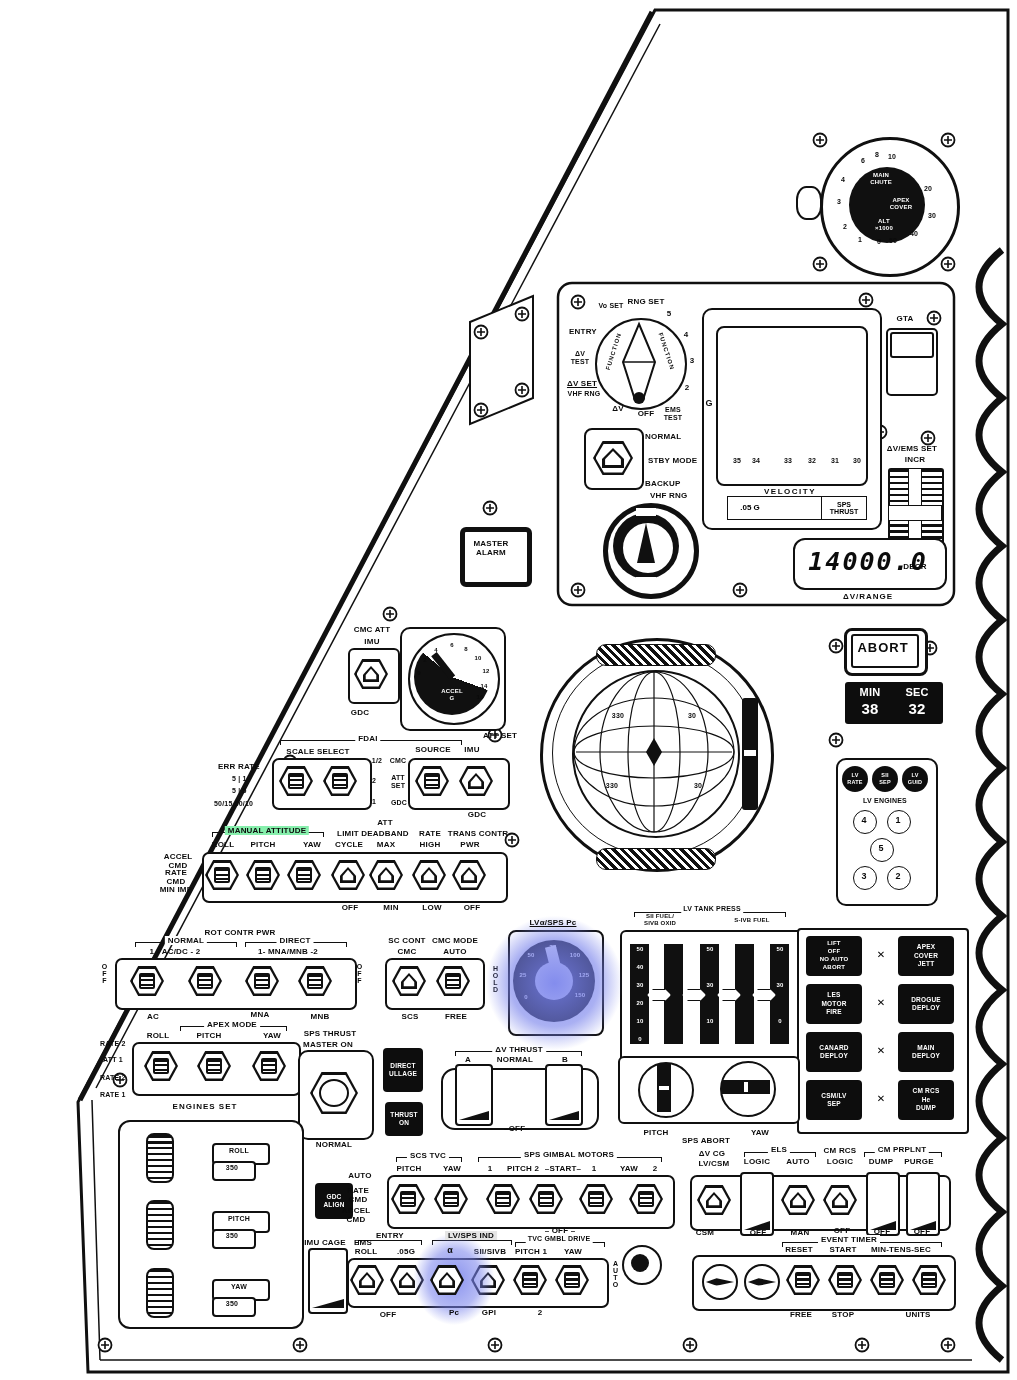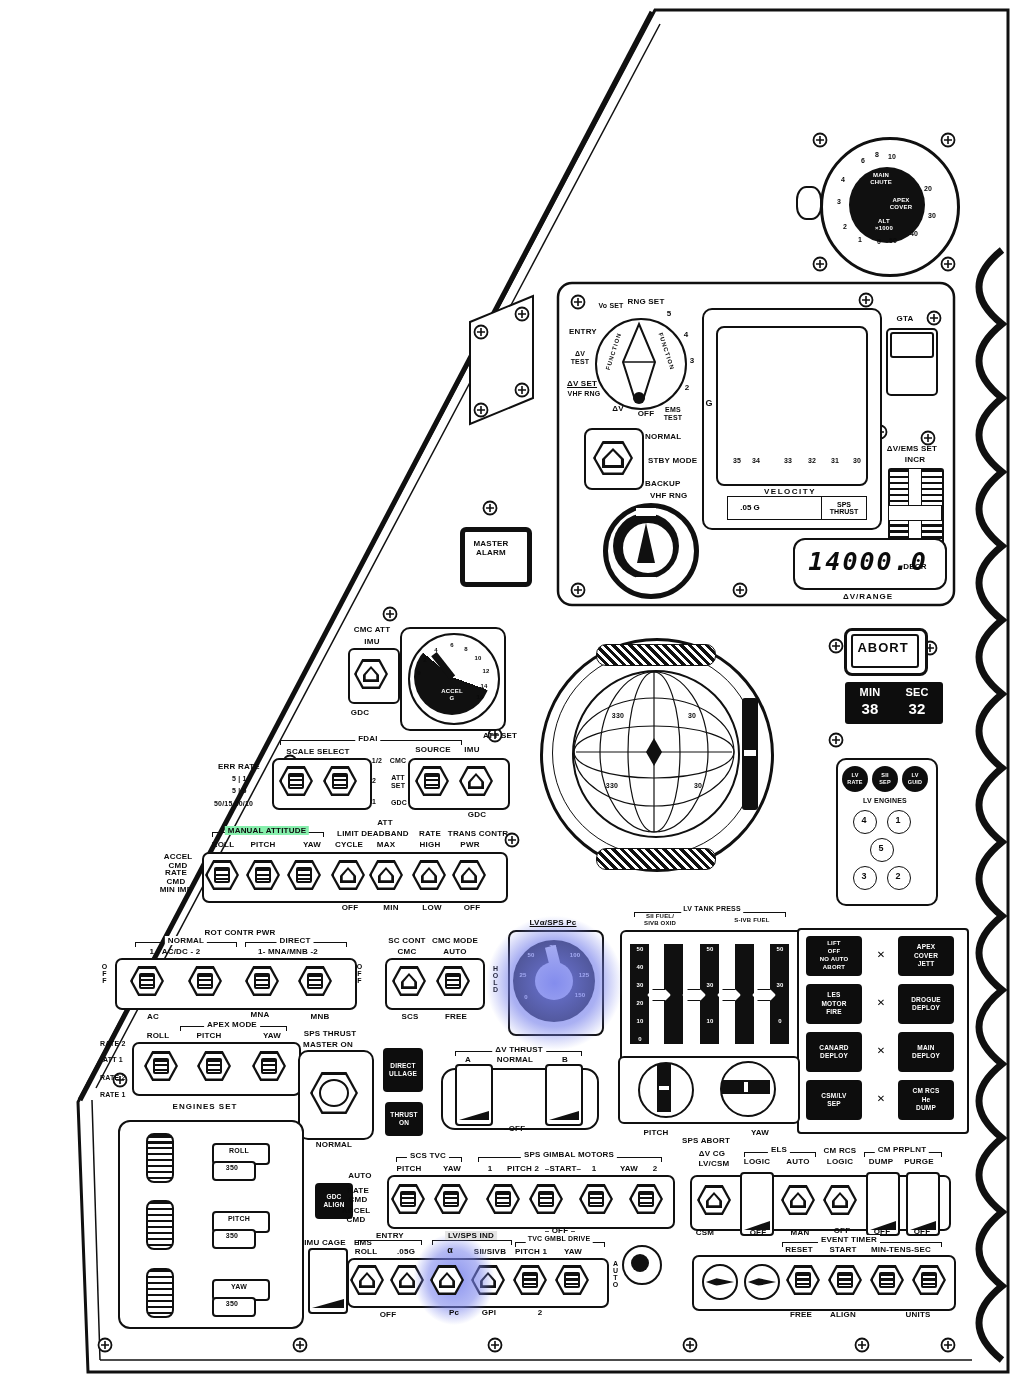--- a/index.html
+++ b/index.html
@@ -689,21 +689,21 @@
   <div class="sw" style="left:828px;top:1265px">
       <i></i>
     </div>
   <div class="sw" style="left:870px;top:1265px">
       <i></i>
     </div>
   <div class="sw" style="left:912px;top:1265px">
       <i></i>
     </div>
   <span class="l" style="left:801px;top:1310px">FREE</span>
-  <span class="l" style="left:843px;top:1310px">ALIGN</span>
+  <span class="l" style="left:843px;top:1310px">STOP</span>
   <span class="l" style="left:918px;top:1310px">UNITS</span>
 
   <div class="hl" style="left:462px;top:892px;width:185px;height:182px;
        background:radial-gradient(closest-side,rgba(118,128,235,.9),rgba(118,128,235,.62) 48%,rgba(118,128,235,0) 74%)"></div>
   <div class="hl" style="left:402px;top:1220px;width:104px;height:118px;
        background:radial-gradient(closest-side,rgba(118,128,235,.85),rgba(118,128,235,.55) 50%,rgba(118,128,235,0) 78%)"></div>
 
 </div>
 
 </body></html>

